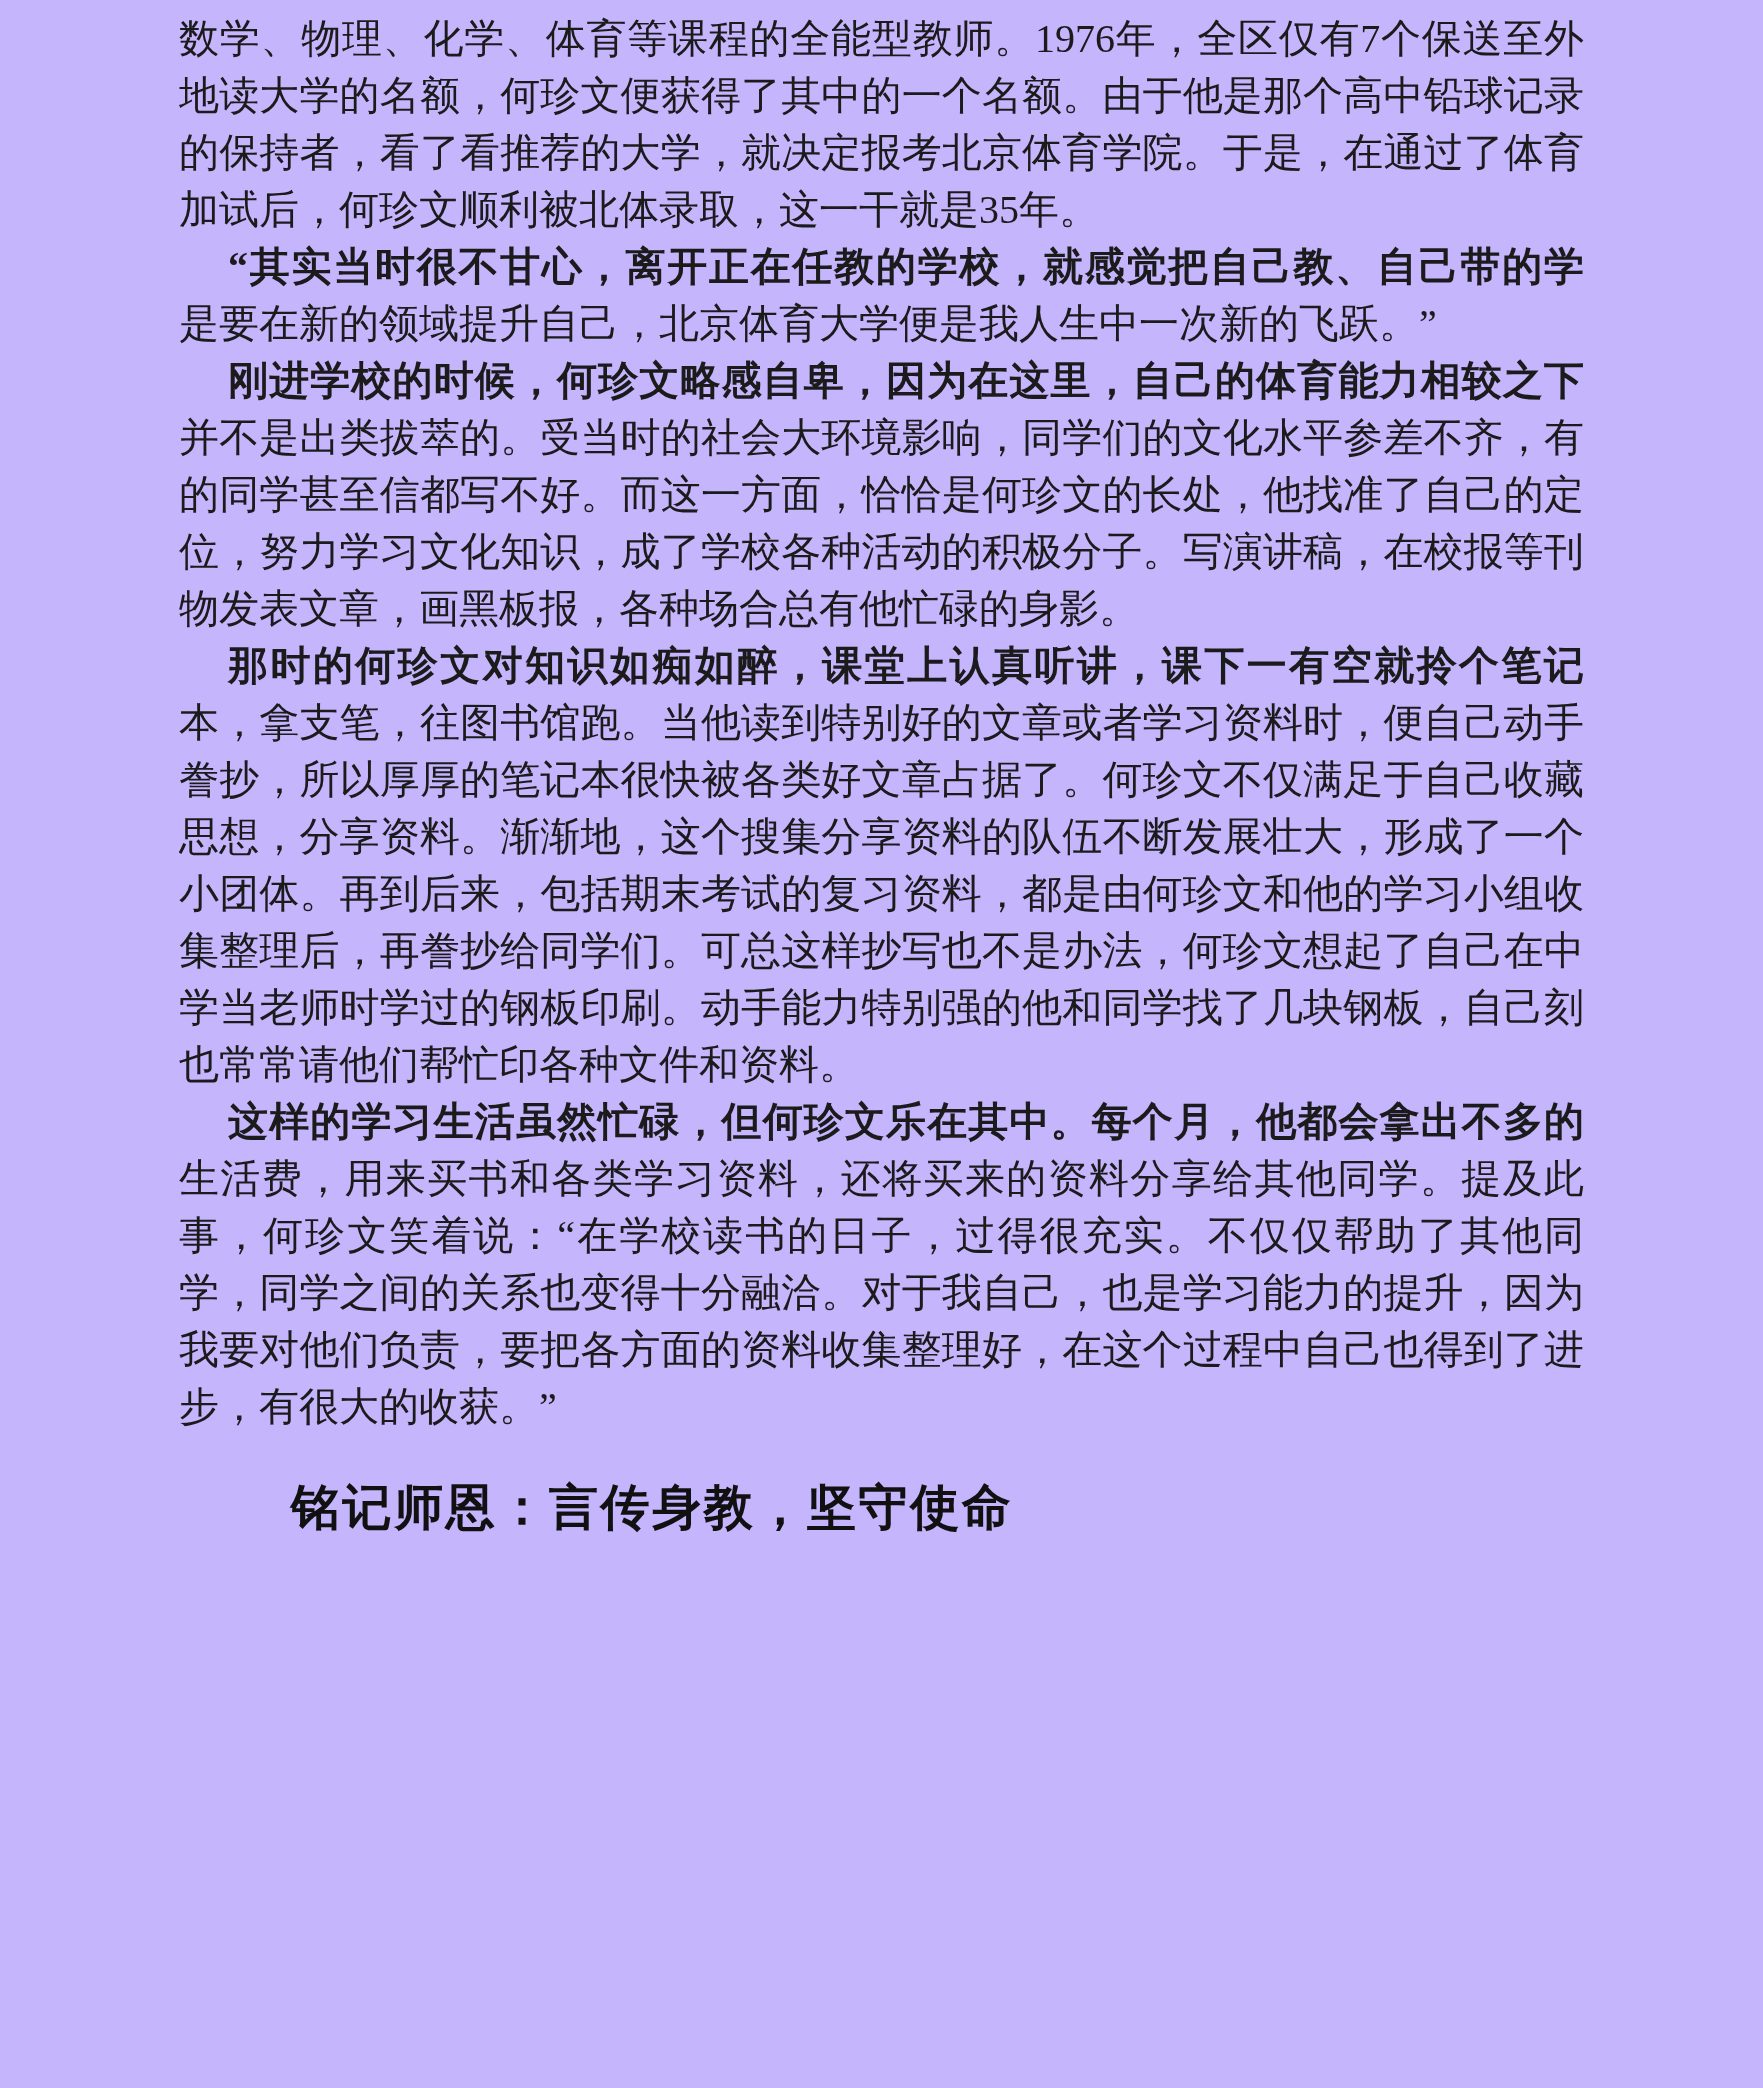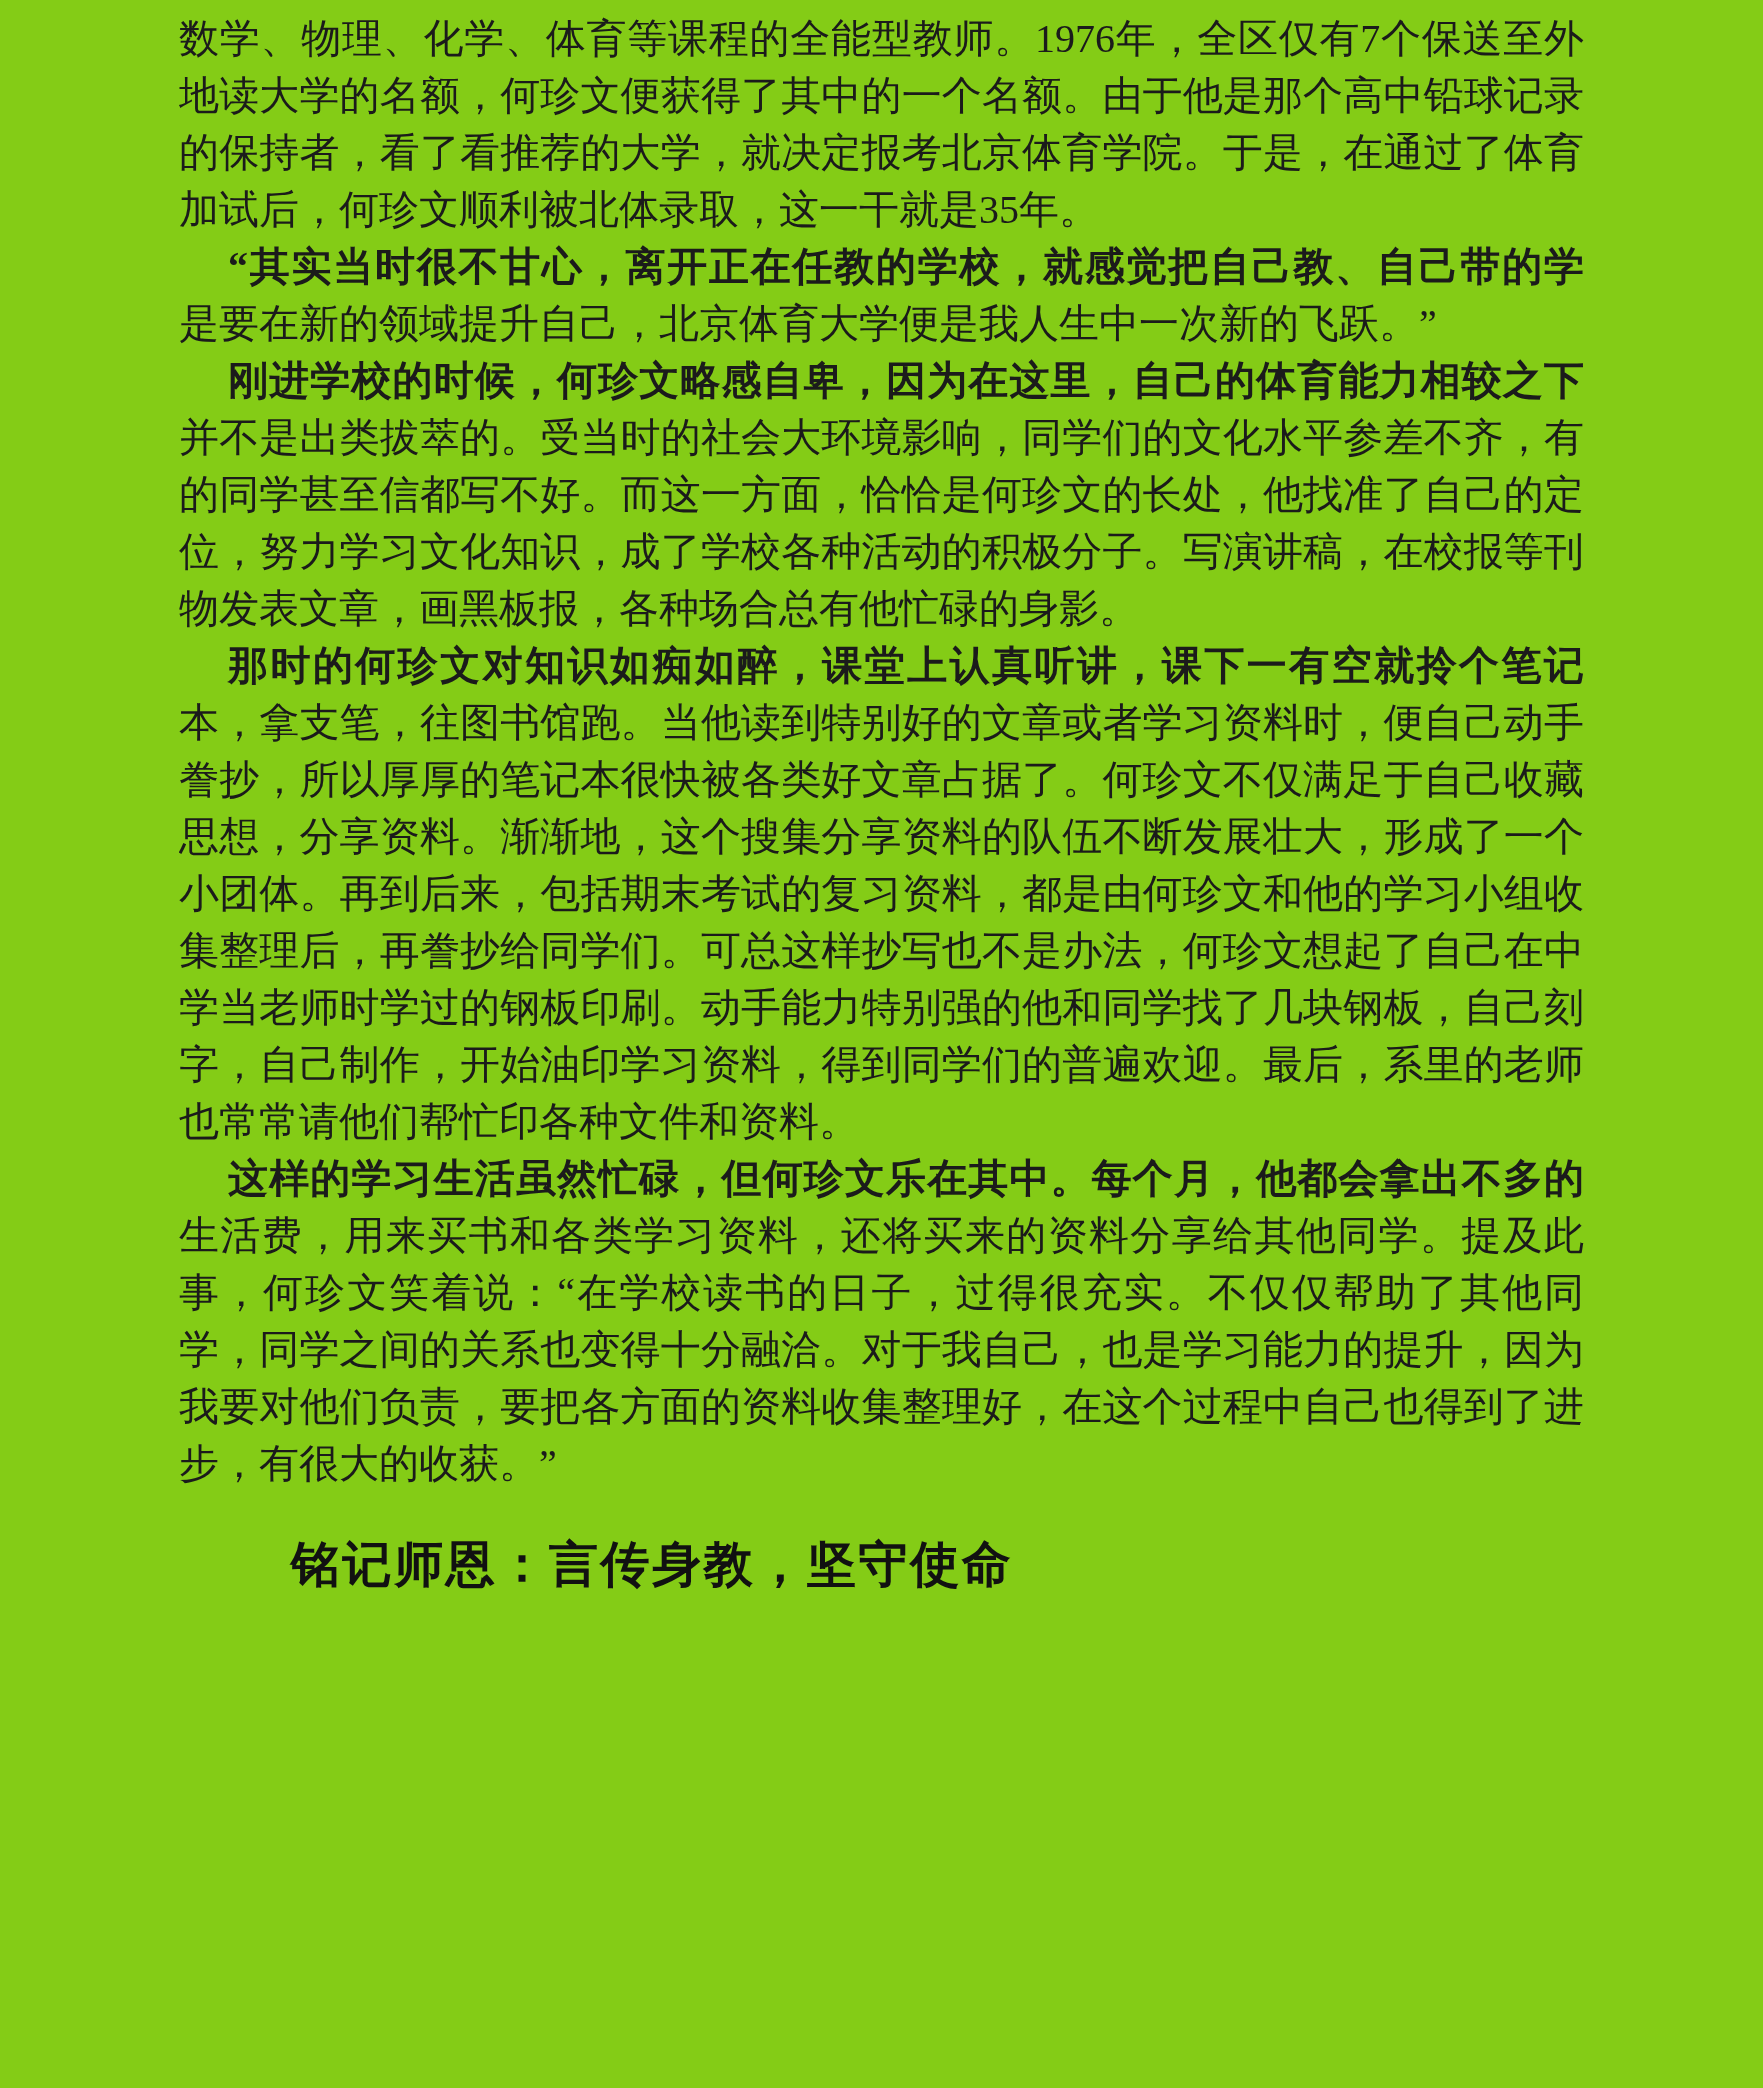--- a/index.html
+++ b/index.html
@@ -1,20 +1,20 @@
 <!DOCTYPE html>
 <html style="font-size:13.6px"><head>
 <meta charset="utf-8">
 <style>
   html, body { margin: 0; padding: 0; background: #e8e8e8; }
   .page {
     position: relative;
     width: 1763px;
     height: 2089px;
-    background: #84cc16;
+    background: #c4b5fd;
     overflow: hidden;
     margin: 0 auto;
   }
   .article {
     position: absolute;
     left: 179px;
     top: 10.2px;
     width: 1405px;
     font-family: "Liberation Serif", serif;
     font-size: 40px;
@@ -63,21 +63,20 @@
         <div class="line nofill">物发表文章，画黑板报，各种场合总有他忙碌的身影。</div>
       </div>
       <div class="para">
         <div class="line indent">那时的何珍文对知识如痴如醉，课堂上认真听讲，课下一有空就拎个笔记</div>
         <div class="line">本，拿支笔，往图书馆跑。当他读到特别好的文章或者学习资料时，便自己动手</div>
         <div class="line">誊抄，所以厚厚的笔记本很快被各类好文章占据了。何珍文不仅满足于自己收藏</div>
         <div class="line">思想，分享资料。渐渐地，这个搜集分享资料的队伍不断发展壮大，形成了一个</div>
         <div class="line">小团体。再到后来，包括期末考试的复习资料，都是由何珍文和他的学习小组收</div>
         <div class="line">集整理后，再誊抄给同学们。可总这样抄写也不是办法，何珍文想起了自己在中</div>
         <div class="line">学当老师时学过的钢板印刷。动手能力特别强的他和同学找了几块钢板，自己刻</div>
-        <div class="line">字，自己制作，开始油印学习资料，得到同学们的普遍欢迎。最后，系里的老师</div>
         <div class="line nofill">也常常请他们帮忙印各种文件和资料。</div>
       </div>
       <div class="para">
         <div class="line indent">这样的学习生活虽然忙碌，但何珍文乐在其中。每个月，他都会拿出不多的</div>
         <div class="line">生活费，用来买书和各类学习资料，还将买来的资料分享给其他同学。提及此</div>
         <div class="line">事，何珍文笑着说：“在学校读书的日子，过得很充实。不仅仅帮助了其他同</div>
         <div class="line">学，同学之间的关系也变得十分融洽。对于我自己，也是学习能力的提升，因为</div>
         <div class="line">我要对他们负责，要把各方面的资料收集整理好，在这个过程中自己也得到了进</div>
         <div class="line nofill">步，有很大的收获。”</div>
       </div>

